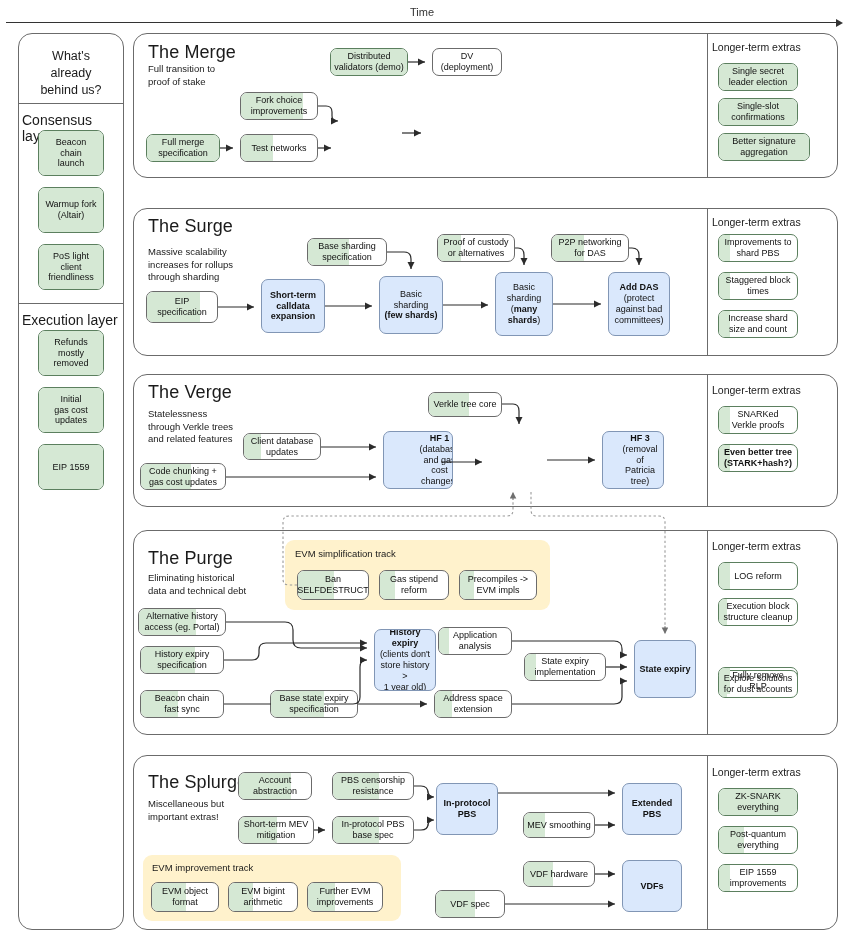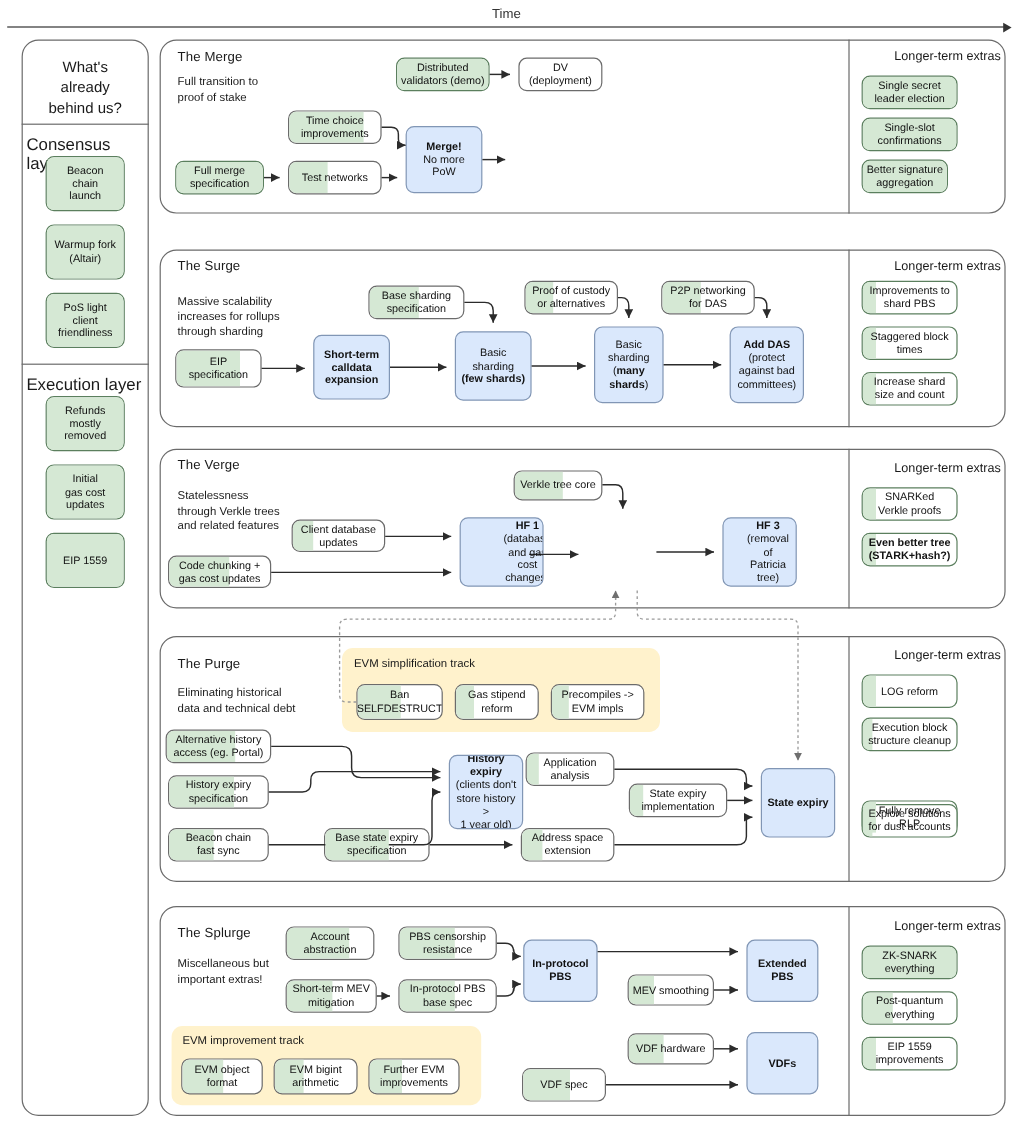--- a/index.html
+++ b/index.html
@@ -28,23 +28,23 @@
   .panel-divider{position:absolute;width:1.4px;background:#6b6b6b;}
 
   
   .side-title{
     font-size:12.5px;text-align:center;line-height:1.35;color:#1a1a1a;
   }
   .side-sec-label{font-size:14px;text-align:left;color:#1a1a1a;}
   .hr{position:absolute;height:1.4px;background:#6b6b6b;}
 
   
-  .phase-title{font-size:11px;color:#1a1a1a;letter-spacing:.1px;}
+  .phase-title{font-size:18px;color:#1a1a1a;letter-spacing:.1px;}
   .phase-sub{font-size:9.5px;line-height:1.32;color:#1a1a1a;}
-  .extras-title{font-size:10.5px;color:#1a1a1a;text-align:right;}
+  .extras-title{font-size:10.5px;color:#1a1a1a;text-align:left;}
 
   
   .node{
     position:absolute;box-sizing:border-box;border-radius:7px;
     display:flex;align-items:center;justify-content:center;text-align:center;
     font-size:9px;line-height:1.22;overflow:hidden;padding:2px 3px;
   }
   .node .lbl{position:relative;z-index:2;white-space:pre-line;}
   .fillbar{position:absolute;left:0;top:0;bottom:0;z-index:1;}
 
@@ -138,49 +138,44 @@
     <span class="lbl">Distributed
 validators (demo)</span>
   </div>
   <div class="node n-white" style="left:432px;top:48px;width:70px;height:28px;">
     <span class="fillbar" style="width:0%;"></span>
     <span class="lbl">DV
 (deployment)</span>
   </div>
   <div class="node n-white" style="left:240px;top:92px;width:78px;height:28px;">
     <span class="fillbar" style="width:82%;"></span>
-    <span class="lbl">Time choice
+    <span class="lbl">Fork choice
 improvements</span>
   </div>
   <div class="node n-green" style="left:146px;top:134px;width:74px;height:28px;">
     <span class="fillbar" style="width:100%;"></span>
     <span class="lbl">Full merge
 specification</span>
   </div>
   <div class="node n-white" style="left:240px;top:134px;width:78px;height:28px;">
     <span class="fillbar" style="width:42%;"></span>
     <span class="lbl">Test networks</span>
   </div>
-  <div class="node n-blue" style="left:338px;top:105px;width:64px;height:56px;">
-    <span class="lbl"><b class="b">Merge!</b>
-No more
-PoW</span>
-  </div>
 
   <div class="node n-green" style="left:718px;top:63px;width:80px;height:28px;">
     <span class="fillbar" style="width:100%;"></span>
     <span class="lbl">Single secret
 leader election</span>
   </div>
   <div class="node n-green" style="left:718px;top:98px;width:80px;height:28px;">
     <span class="fillbar" style="width:100%;"></span>
     <span class="lbl">Single-slot
 confirmations</span>
   </div>
-  <div class="node n-green" style="left:718px;top:133px;width:72px;height:28px;">
+  <div class="node n-green" style="left:718px;top:133px;width:92px;height:28px;">
     <span class="fillbar" style="width:100%;"></span>
     <span class="lbl">Better signature
 aggregation</span>
   </div>
 
   <div class="abs panel" style="left:133px;top:208px;width:705px;height:148px;"></div>
   <div class="panel-divider" style="left:707px;top:208px;height:148px;"></div>
   <div class="abs phase-title" style="left:148px;top:216px;">The Surge</div>
   <div class="abs phase-sub" style="left:148px;top:246px;width:112px;white-space:pre-line;">Massive scalability
 increases for rollups

